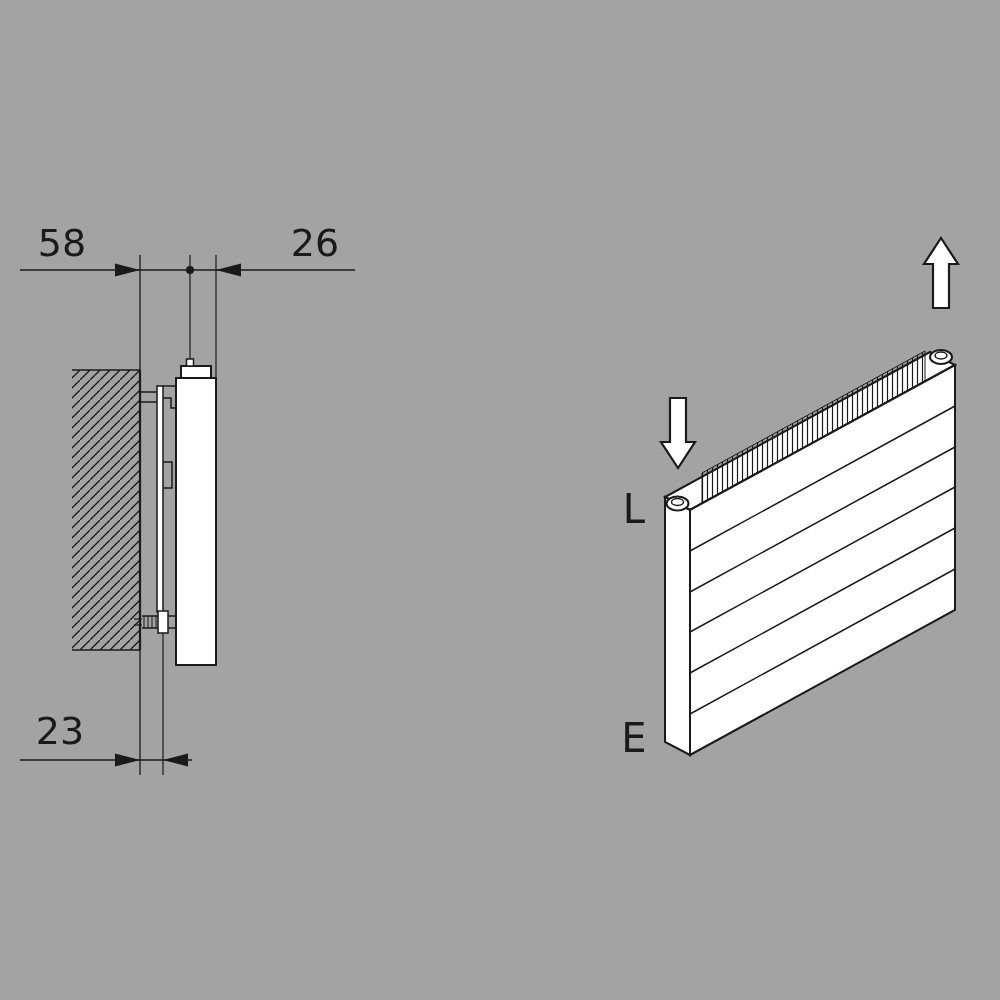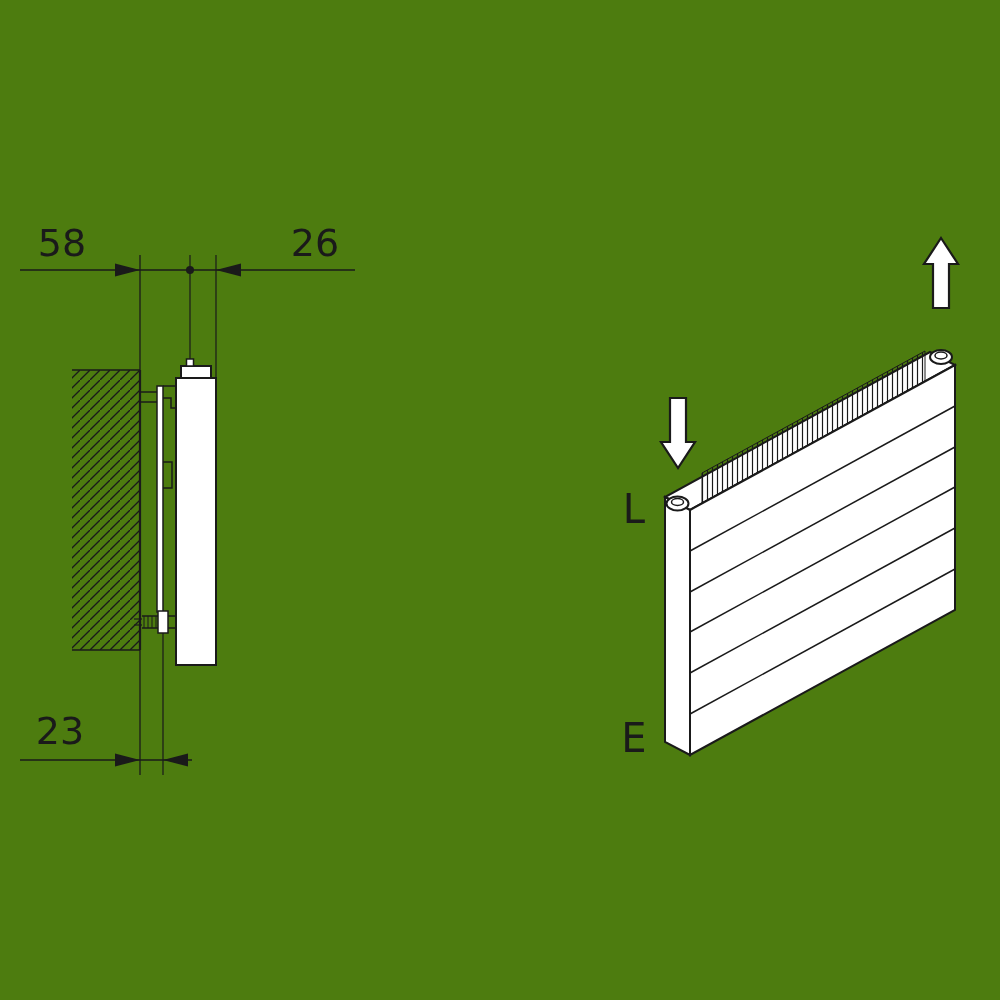--- a/index.html
+++ b/index.html
@@ -5,21 +5,21 @@
   html, body {
     margin: 0;
     padding: 0;
     background: #ffffff;
     font-family: "DejaVu Sans", "Liberation Sans", sans-serif;
   }
   .canvas {
     position: relative;
     width: 1000px;
     height: 1000px;
-    background: #4d7c0f;
+    background: #a3a3a3;
     overflow: hidden;
   }
   svg { display: block; }
   text {
     font-family: "DejaVu Sans", "Liberation Sans", sans-serif;
     fill: #1a1a1a;
   }
   .dim-text { font-size: 38px; }
   .iso-label { font-size: 40px; }
 </style>

